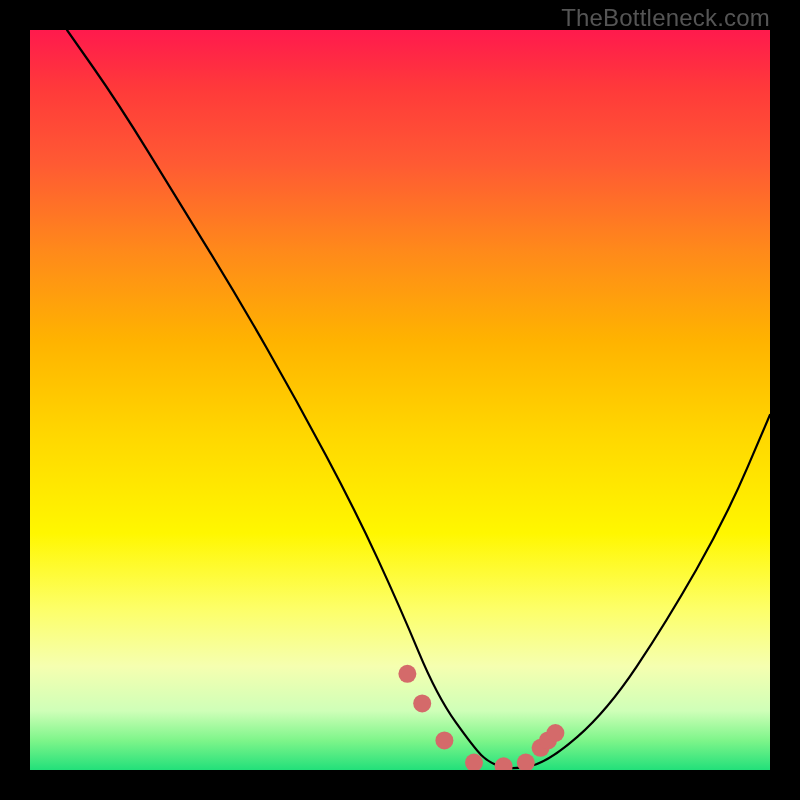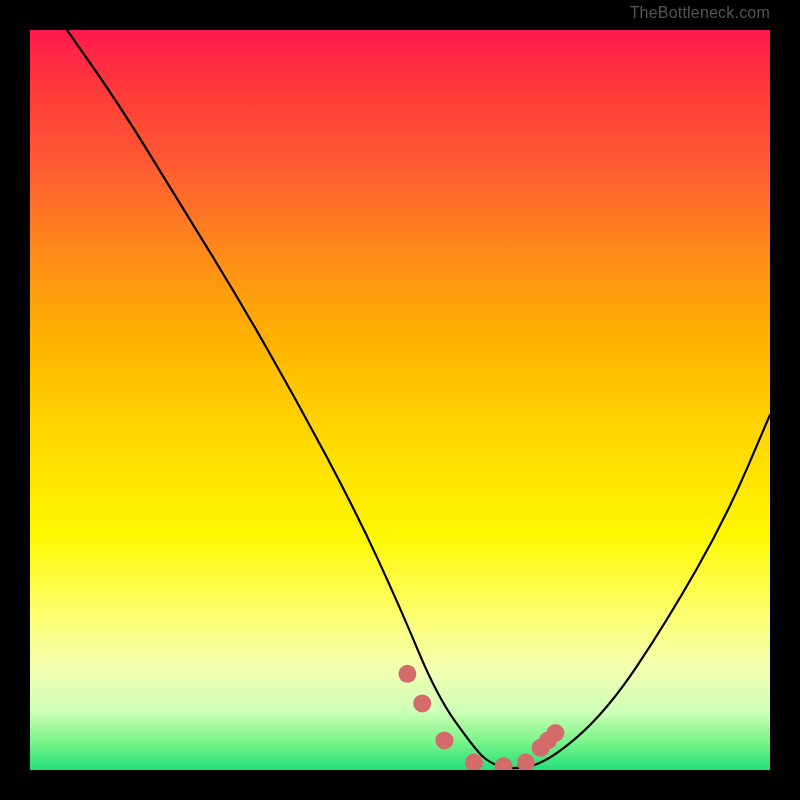--- a/index.html
+++ b/index.html
@@ -37,21 +37,21 @@
       #7ef58a 96%,
       #22e07a 100%
     );
   }
   .attribution {
     position: absolute;
     top: 4px;
     right: 30px;
     color: #555;
     font-family: Arial, Helvetica, sans-serif;
-    font-size: 16px;
+    font-size: 24px;
     letter-spacing: 0.2px;
   }
   svg.curve {
     position: absolute;
     left: 0; top: 0;
     width: 740px;
     height: 740px;
   }
   .curve-path {
     fill: none;

